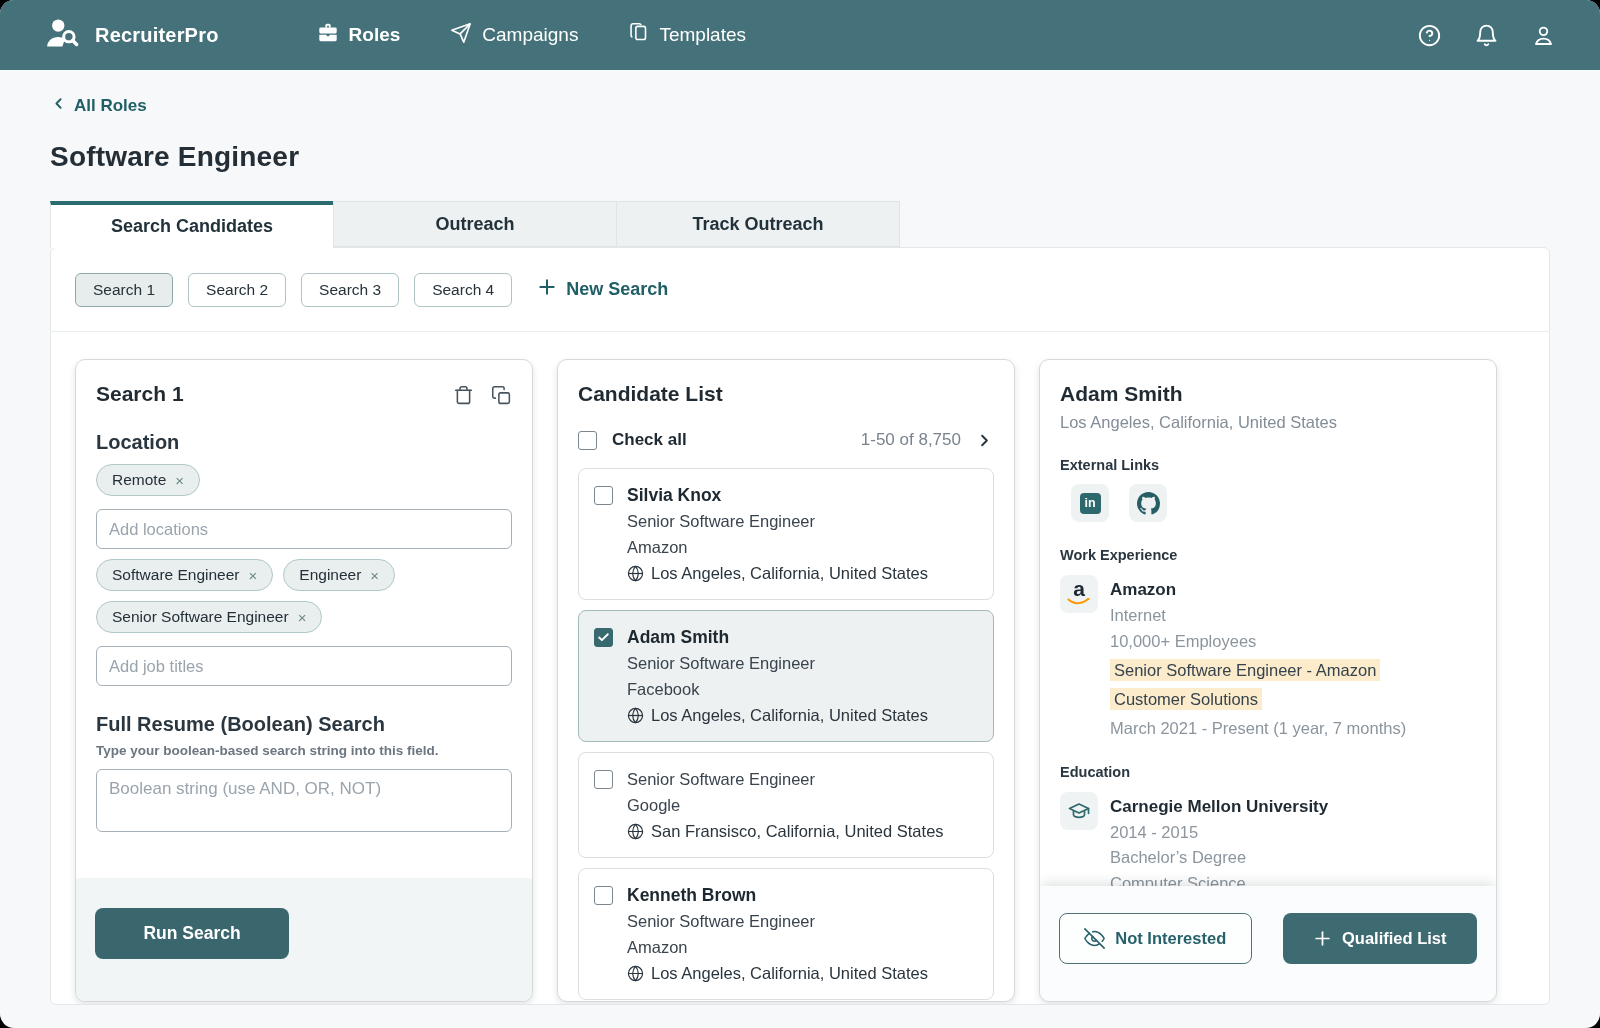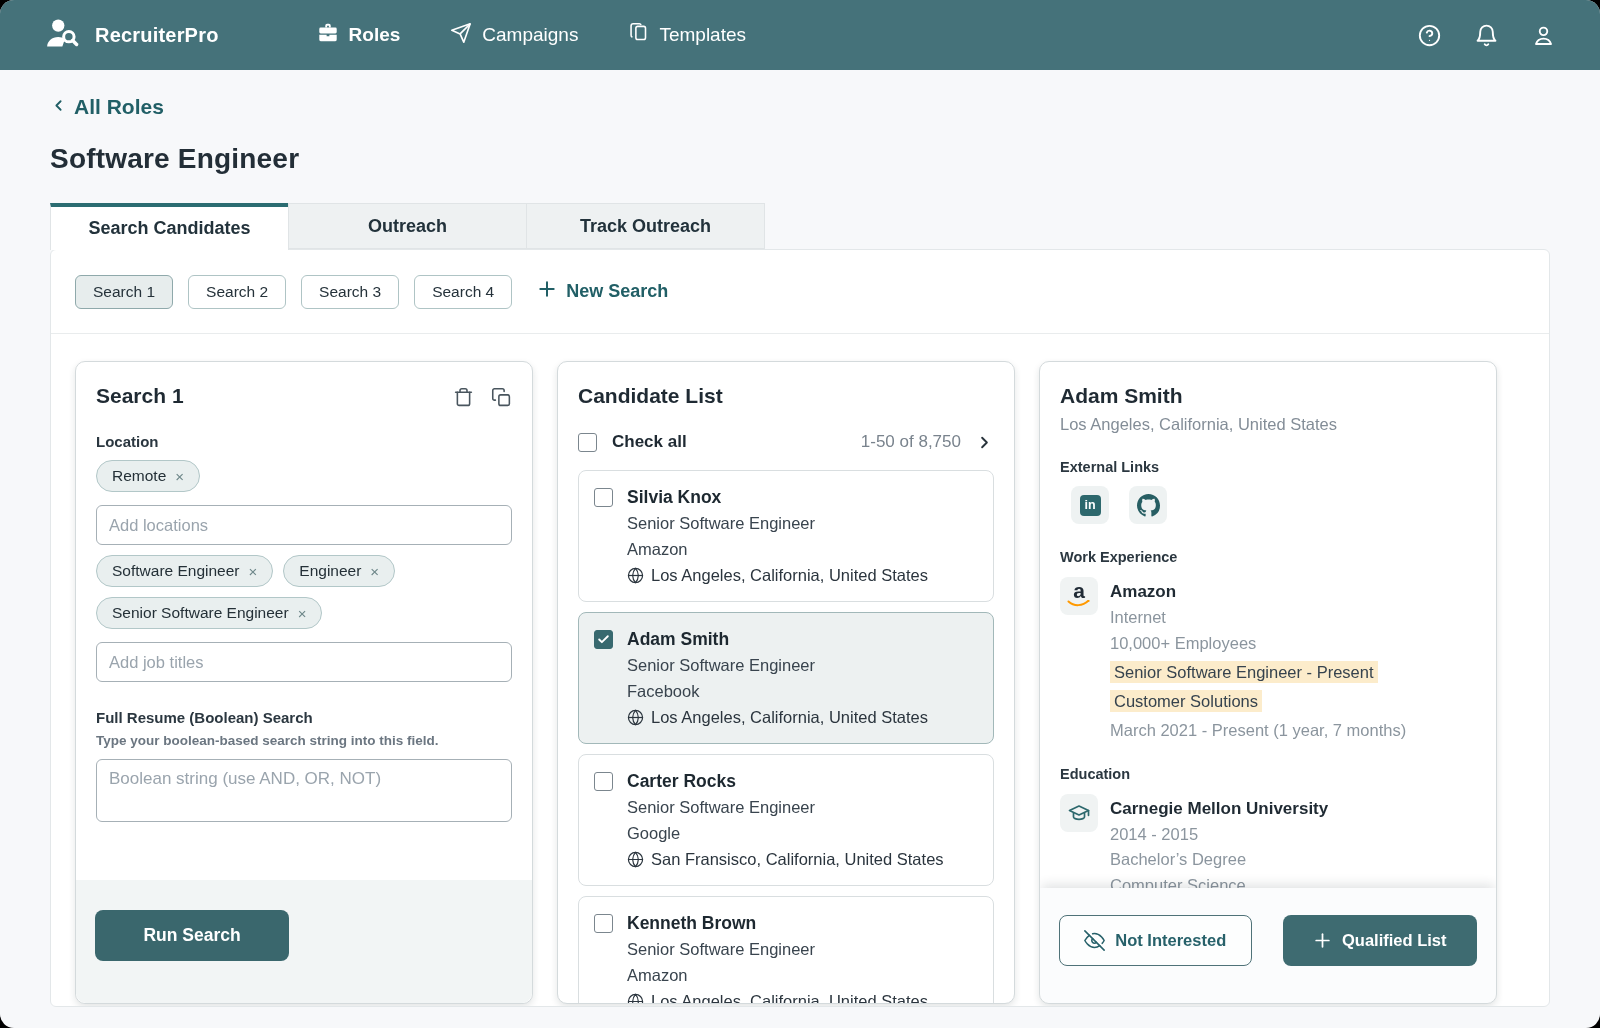--- a/index.html
+++ b/index.html
@@ -12,46 +12,46 @@
   .brand { display:flex; align-items:center; gap:13px; }
   .brand-name { font-size:20px; font-weight:600; letter-spacing:.2px; }
   .nav-menu { display:flex; align-items:center; gap:50px; margin-left:98px; }
   .nav-item { display:flex; align-items:center; gap:10px; font-size:19px; font-weight:500; cursor:pointer; }
   .nav-item.active { font-weight:700; }
   .nav-right { margin-left:auto; display:flex; align-items:center; gap:31px; }
   .nav-icon-btn { width:26px; height:26px; display:flex; align-items:center; justify-content:center; cursor:pointer; }
 
   
   .content { padding:0 50px; }
-  .breadcrumb { margin-top:25px; display:flex; align-items:center; gap:7px; color:#215f66; font-size:21px; font-weight:700; cursor:pointer; width:max-content; }
+  .breadcrumb { margin-top:25px; display:flex; align-items:center; gap:7px; color:#215f66; font-size:17px; font-weight:700; cursor:pointer; width:max-content; }
   .page-title { margin-top:24px; font-size:28px; font-weight:700; color:#232e37; letter-spacing:.2px; }
 
   
   .tabs { margin-top:28px; display:flex; position:relative; z-index:2; }
-  .tab { width:239px; height:46px; display:flex; align-items:center; justify-content:center; font-size:18px; font-weight:700; color:#22323b; background:#eef1f2; border:1px solid #e0e4e6; margin-left:-1px; cursor:pointer; }
+  .tab { width:284px; height:46px; display:flex; align-items:center; justify-content:center; font-size:18px; font-weight:700; color:#22323b; background:#eef1f2; border:1px solid #e0e4e6; margin-left:-1px; cursor:pointer; }
   .tab:first-child { margin-left:0; }
   .tab.active { background:#fff; border-top:4px solid #2b6c71; border-bottom:none; height:47px; margin-bottom:-1px; }
 
   
   .main-box { margin-top:0; border:1px solid #e3e7e9; border-radius:6px; background:#fff; height:758px; position:relative; z-index:1; overflow:hidden; }
   .pills-row { height:84px; display:flex; align-items:center; padding:0 24px; border-bottom:1px solid #e9eced; gap:15px; }
   .pill { height:34px; padding:0 17px; display:flex; align-items:center; border:1px solid #afc4c5; border-radius:6px; background:#fff; font-size:15.5px; color:#25323a; cursor:pointer; }
   .pill.active { background:#e7eded; border-color:#8fa9ab; }
   .new-search { display:flex; align-items:center; gap:9px; margin-left:10px; color:#215f66; font-size:18px; font-weight:700; cursor:pointer; }
 
   .panels { display:flex; gap:24px; padding:27px 24px 0; }
   .panel { width:458px; height:643px; background:#fff; border:1px solid #d4dadc; border-radius:10px; box-shadow:0 3px 7px rgba(25,39,45,.12); position:relative; overflow:hidden; }
   .panel-inner { padding:22px 20px; }
 
   
   .panel-head { display:flex; align-items:flex-start; justify-content:space-between; }
   .panel-title { font-size:21px; font-weight:700; color:#1f2a33; }
   .head-icons { display:flex; gap:17px; color:#49555e; margin-top:3px; }
   .head-icons .icn { cursor:pointer; display:flex; }
-  .field-label { margin-top:25px; font-size:15px; font-weight:700; color:#2b3740; }
+  .field-label { margin-top:25px; font-size:20px; font-weight:700; color:#2b3740; }
   .chips { margin-top:10px; display:flex; flex-wrap:wrap; gap:10px; }
   .chip { display:inline-flex; align-items:center; gap:9px; padding:6px 15px; background:#e9efef; border:1px solid #b2c7c8; border-radius:999px; font-size:15.5px; color:#243037;justify-content:center; }
   .chip .x { color:#6d8689; font-size:15px; cursor:pointer; line-height:1; }
   .text-input { margin-top:13px; width:100%; height:40px; border:1px solid #a6b0b6; border-radius:6px; padding:0 12px; font-size:16.5px; font-family:"Liberation Sans",sans-serif; color:#2b3740; background:#fff; }
   .text-input::placeholder, .text-area::placeholder { color:#9aa4ad; }
   .bool-help { margin-top:7px; font-size:13.5px; font-weight:600; color:#6b7681; }
   .text-area { margin-top:11px; width:100%; height:63px; border:1px solid #a6b0b6; border-radius:6px; padding:9px 12px; font-size:17px; font-family:"Liberation Sans",sans-serif; color:#2b3740; resize:none; }
   .search-footer { position:absolute; left:0; right:0; bottom:0; height:123px; background:#f2f5f5; border-radius:0 0 10px 10px; padding:30px 19px; }
   .run-btn { width:194px; height:51px; background:#3a676d; color:#fff; border:none; border-radius:8px; font-size:17.5px; font-weight:600; font-family:"Liberation Sans",sans-serif; cursor:pointer; }
 
@@ -300,21 +300,20 @@
                           <path d="M12 2a15.3 15.3 0 014 10 15.3 15.3 0 01-4 10 15.3 15.3 0 01-4-10 15.3 15.3 0 014-10z"></path>
                         </svg>
                       </span>
                       <span>Los Angeles, California, United States</span>
                     </div>
                   </div>
                 </div>
                 <div class="cand-card">
                   <span class="checkbox"></span>
                   <div>
-                    <div class="cand-name">Carter Rocks</div>
                     <div class="cand-line">Senior Software Engineer</div>
                     <div class="cand-line">Google</div>
                     <div class="cand-loc">
                       <span style="display:flex">
                         <svg width="17" height="17" viewBox="0 0 24 24" fill="none" stroke="#2b353e" stroke-width="1.7">
                           <circle cx="12" cy="12" r="10"></circle>
                           <line x1="2" y1="12" x2="22" y2="12"></line>
                           <path d="M12 2a15.3 15.3 0 014 10 15.3 15.3 0 01-4 10 15.3 15.3 0 01-4-10 15.3 15.3 0 014-10z"></path>
                         </svg>
                       </span>
@@ -369,21 +368,21 @@
                 <div class="amazon-a">a</div>
                 <svg class="amazon-swoosh" width="24" height="9" viewBox="0 0 24 9" fill="none">
                   <path d="M1.5 1.5c5.5 5 14 5 20-1" stroke="#ff9900" stroke-width="2" stroke-linecap="round"></path>
                   <path d="M21.5 0.2l1.2 1.5-2 .4" fill="#ff9900"></path>
                 </svg>
               </div>
               <div class="exp-body">
                 <div class="exp-company">Amazon</div>
                 <div class="exp-line">Internet</div>
                 <div class="exp-line">10,000+ Employees</div>
-                <div class="hl-wrap"><span class="hl">Senior Software Engineer - Present Customer Solutions</span></div>
+                <div class="hl-wrap"><span class="hl">Senior Software Engineer - Amazon Customer Solutions</span></div>
                 <div class="exp-line">March 2021 - Present (1 year, 7 months)</div>
               </div>
             </div>
 
             <div class="sec-label" style="margin-top:22px">Education</div>
             <div class="exp-row">
               <div class="exp-tile" style="display:flex;align-items:center;justify-content:center">
                 <svg width="24" height="24" viewBox="0 0 24 24" fill="none" stroke="#2d686d" stroke-width="1.7" stroke-linejoin="round">
                   <path d="M2.5 9.5L12 5l9.5 4.5L12 14 2.5 9.5z"></path>
                   <path d="M6.5 11.8V16c0 1.2 2.5 2.4 5.5 2.4s5.5-1.2 5.5-2.4v-4.2"></path>

